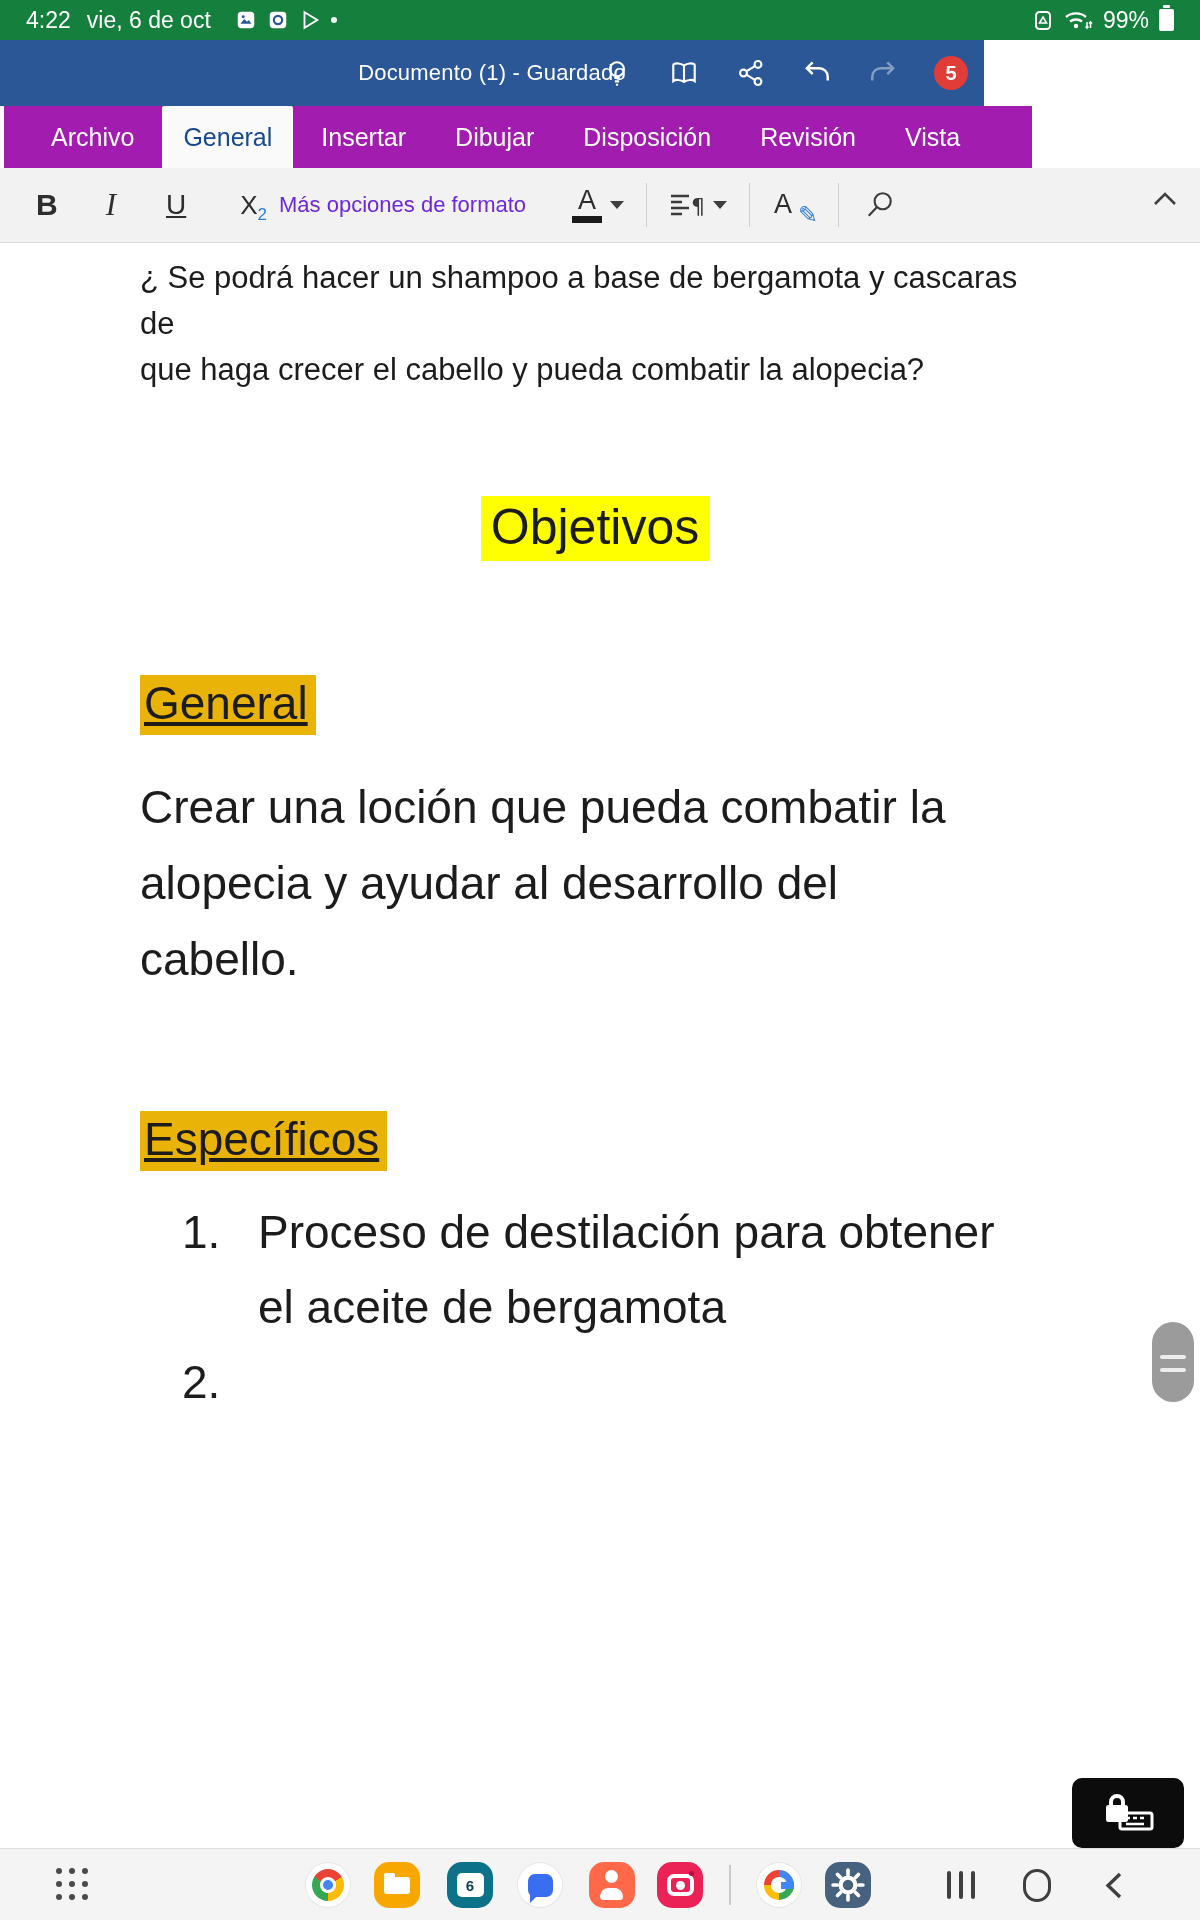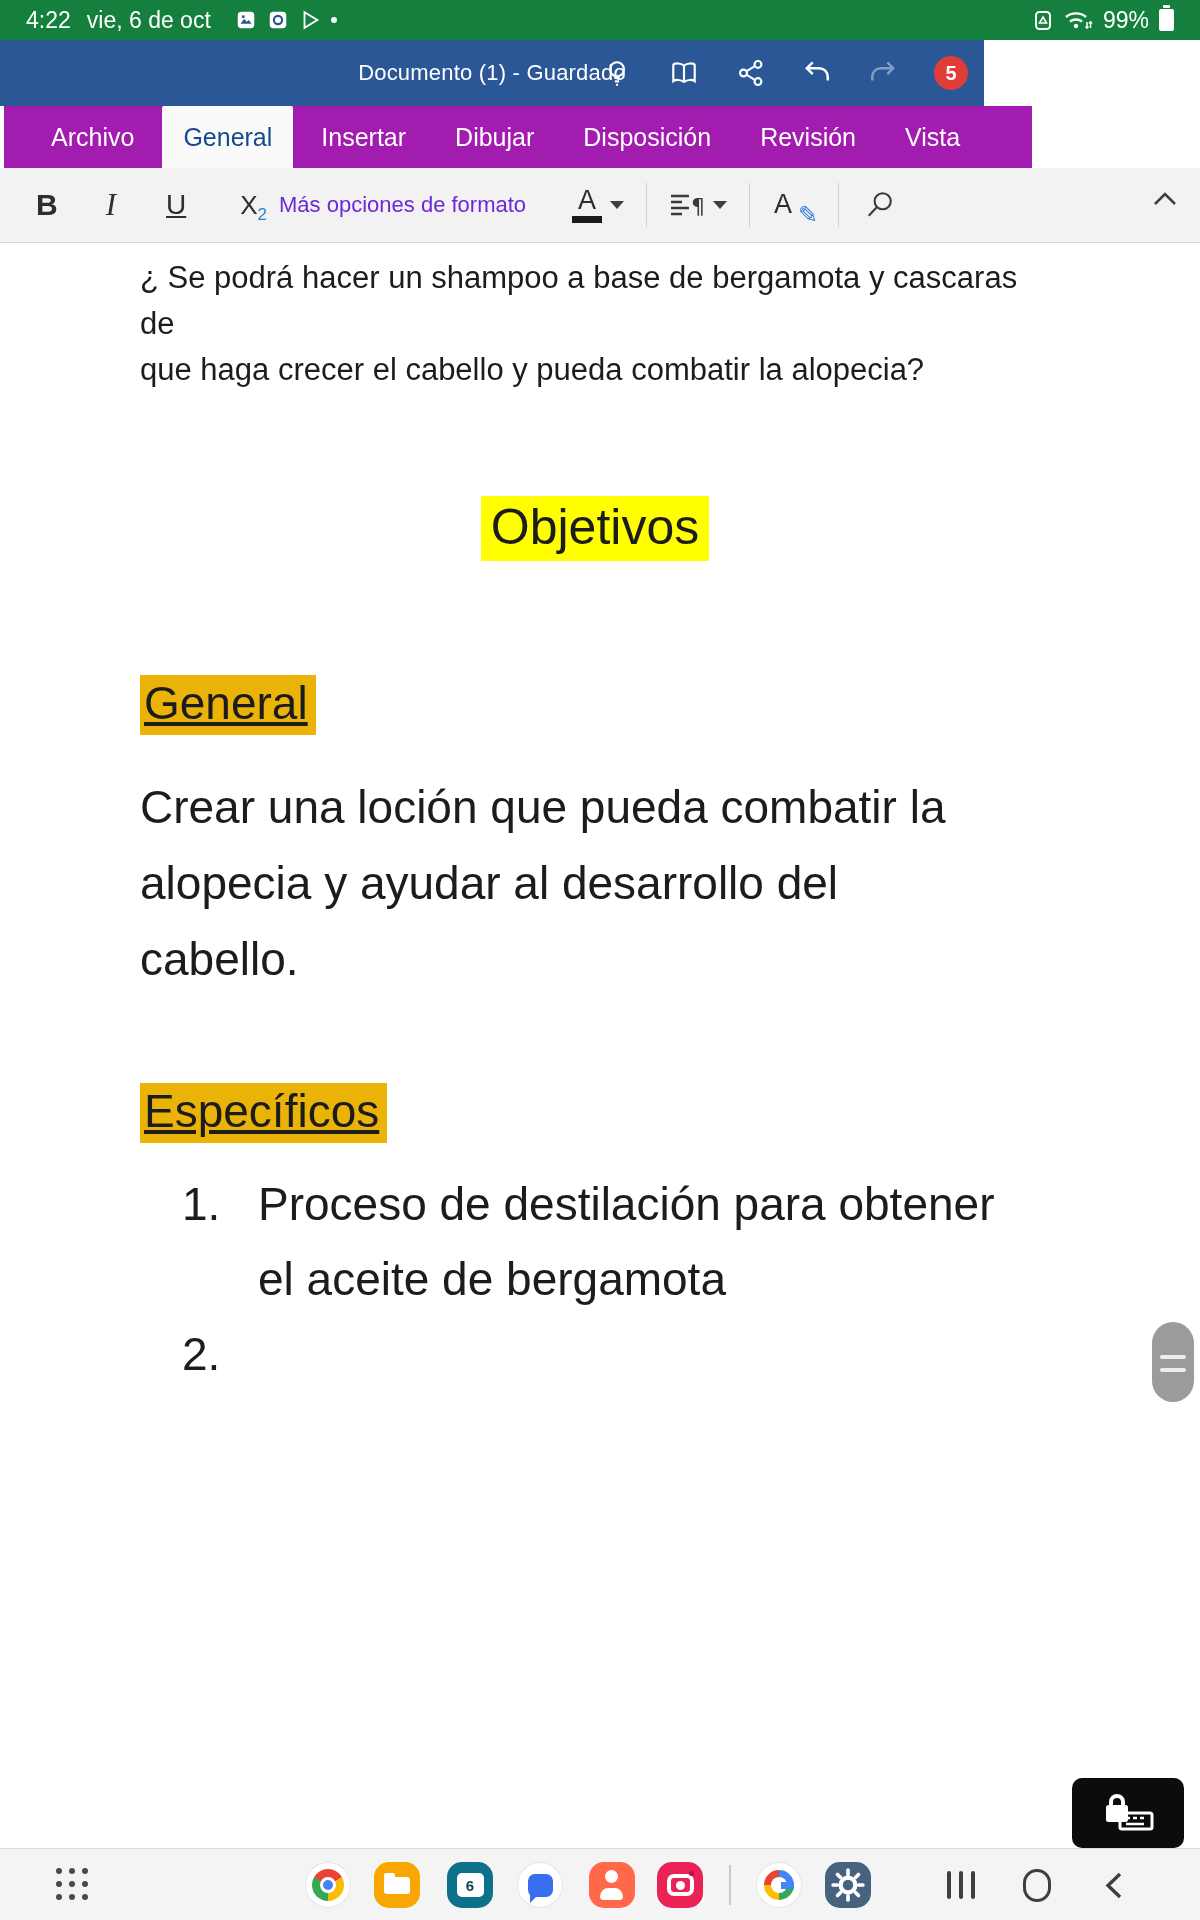--- a/index.html
+++ b/index.html
@@ -67,21 +67,21 @@
   .document { position:absolute; top:243px; left:0; width:1200px; height:1605px;
     background:#fff; color:#1c1c1c; padding:0 150px 0 140px; overflow:hidden; }
   .preline { white-space:pre-line; }
   .h-title { margin-top:165px; text-align:center; font-size:52px; line-height:72px; }
   .p-hypo { margin-top:12px; font-size:31px; line-height:46px; }
   .h-obj { margin-top:98px; text-align:center; font-size:50px; line-height:72px; }
   .hl-yellow { background:#ffff00; padding:3px 10px 6px 10px; }
   .h-gen { margin-top:106px; font-size:46px; line-height:68px; }
   .hl-gray { background:#eab308; padding:2px 8px 6px 4px;text-decoration:underline; }
   .p-gen { margin-top:32px; font-size:46px; line-height:76px; }
-  .h-spec { margin-top:80px; font-size:46px; line-height:68px; }
+  .h-spec { margin-top:108px; font-size:46px; line-height:68px; }
   .ol { margin-top:22px; }
   .li { display:flex; margin-left:42px; font-size:46px; line-height:75px; }
   .li .num { width:76px; flex:0 0 76px; }
 
   
   .scrollpill { position:absolute; right:6px; top:1322px; width:42px; height:80px;
     background:#9b9b9b; border-radius:22px; }
   .scrollpill i { position:absolute; left:8px; width:26px; height:4px;
     background:#ededed; border-radius:2px; }
   .scrollpill i:first-child { top:33px; } .scrollpill i:last-child { top:46px; }

